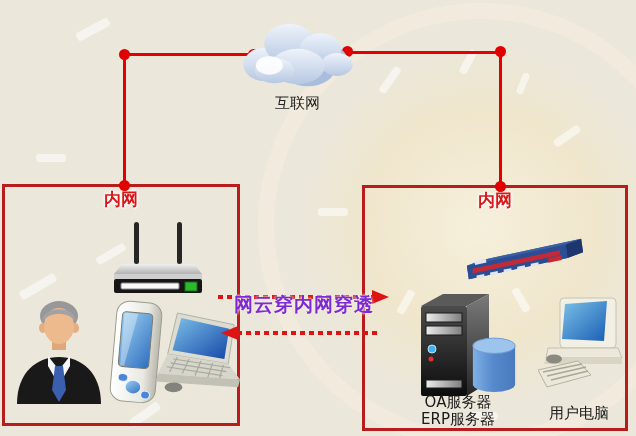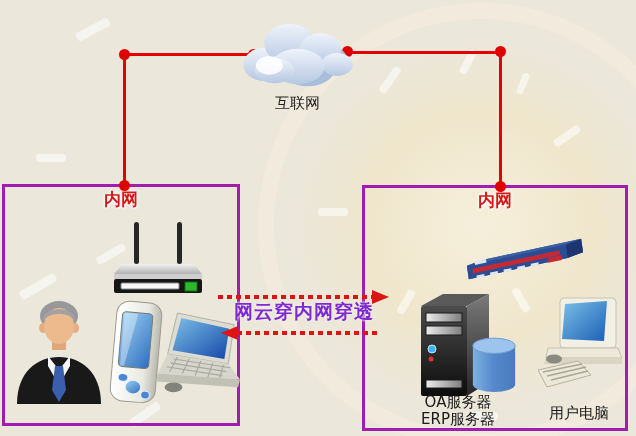--- a/index.html
+++ b/index.html
@@ -12,21 +12,21 @@
     border:16px solid rgba(246,239,222,.6);z-index:0;}
   .wm-disc{position:absolute;left:300px;top:45px;width:362px;height:362px;border-radius:50%;z-index:0;
     background:radial-gradient(circle,#f6efdb 0%,#efe6cc 45%,rgba(239,230,204,0) 72%);}
   .wm-dash{position:absolute;background:rgba(255,255,255,.55);border-radius:3px;z-index:1;}
 
   
   .rline{position:absolute;background:#e40000;z-index:2;}
   .rdot{position:absolute;width:11px;height:11px;border-radius:50%;background:#e00000;z-index:3;}
 
   
-  .netbox{position:absolute;border:3px solid #a21caf;z-index:2;background:transparent;}
+  .netbox{position:absolute;border:3px solid #b91c1c;z-index:2;background:transparent;}
   .netbox .boxlabel{position:absolute;top:1px;left:0;right:0;text-align:center;
     font-size:17px;font-weight:bold;color:#d81818;
     text-shadow:0 0 3px #fff,0 0 4px #fff,1px 1px 2px #fff;}
 
   
   .icon{position:absolute;z-index:4;}
 
   
   .caption{position:absolute;z-index:5;color:#222;font-size:15px;text-align:center;}
   .flow-label-out{position:absolute;z-index:6;font-size:19px;font-weight:bold;color:#c52f2f;
@@ -229,21 +229,21 @@
     <polygon points="10,52 80,52 84,62 8,62" fill="#ece8da" stroke="#c5c0ae" stroke-width="1"></polygon>
     <polygon points="8,62 84,62 84,68 6,68" fill="#d9d4c3"></polygon>
     <ellipse cx="16" cy="63" rx="8" ry="4.5" fill="#8a8a80"></ellipse>
     <polygon points="0,74 40,65 53,79 9,91" fill="#ebe8d9" stroke="#b5b2a0" stroke-width="1"></polygon>
     <path d="M5,76 L44,68 M9,80 L48,71 M13,84 L50,75" stroke="#a9a694" stroke-width="1.3" fill="none"></path>
   </svg>
 
   <div class="dash-line" style="left:218px;top:295px;width:156px"></div>
   <div class="arrow-head-right" style="left:372px;top:290px"></div>
 
-  <div class="flow-label-ret" style="left:224px;top:299px;width:160px">网云穿内网穿透</div>
+  <div class="flow-label-ret" style="left:224px;top:292px;width:160px">网云穿内网穿透</div>
   <div class="dash-line" style="left:237px;top:331px;width:143px"></div>
   <div class="arrow-head-left" style="left:221px;top:326px"></div>
 
   <div class="dev-label" style="left:398px;top:394px;width:120px">
     <div>OA服务器</div>
     <div>ERP服务器</div>
   </div>
   <div class="dev-label" style="left:533px;top:405px;width:92px">用户电脑</div>
 
 </div>

